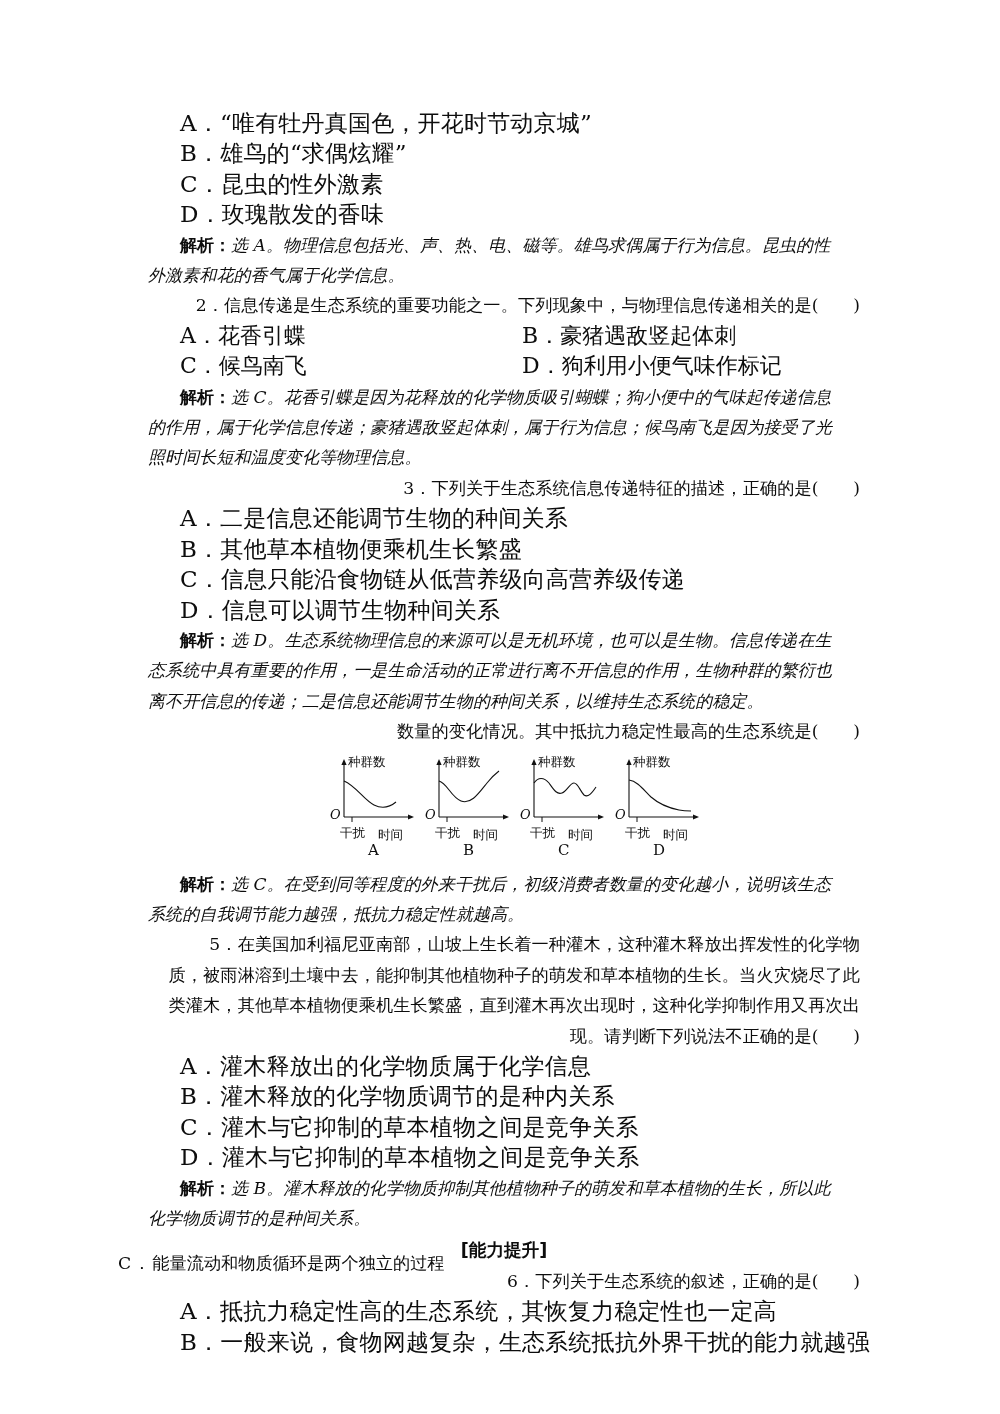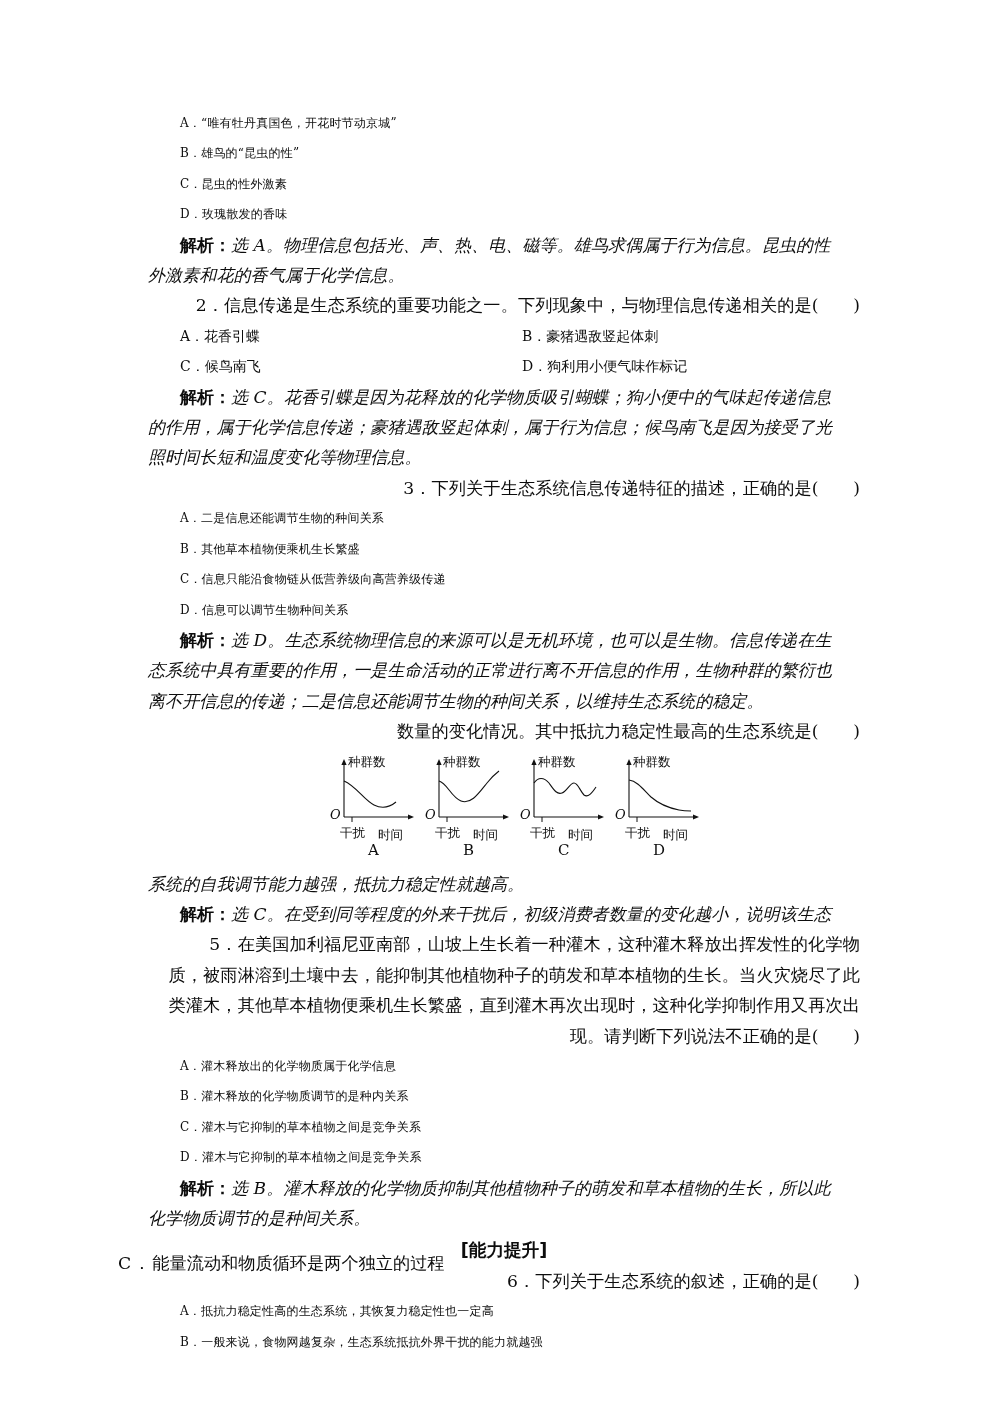--- a/index.html
+++ b/index.html
@@ -24,37 +24,37 @@
   }
   .content {
     position: absolute;
     left: 148px;
     top: 108px;
     width: 712px;
   }
 
   
   .opt, .qline, .sol, .tail {
-    font-size: 12px;
+    font-size: 23px;
     line-height: 30.4px;
     letter-spacing: 0.2px;
     white-space: nowrap;
   }
   .opt {
     padding-left: 32px;
   }
   .qline.cont, .sol.cont {
     padding-left: 0;
   }
 
   
   .opt-row {
     display: flex;
     padding-left: 32px;
-    font-size: 14px;
+    font-size: 22px;
     line-height: 30.4px;
     white-space: nowrap;
     justify-content: center;
   }
   .opt-row .col {
     width: 50%;
   }
   .opt-row .col.second {
     padding-left: 4px;
   }
@@ -175,21 +175,21 @@
     letter-spacing: 2px;
   }
 </style>
 </head>
 <body>
 
 <div class="page">
   <div class="content">
 
     <div class="opt">A．“唯有牡丹真国色，开花时节动京城”</div>
-    <div class="opt">B．雄鸟的“昆虫的性”</div>
+    <div class="opt">B．雄鸟的“求偶炫耀”</div>
     <div class="opt">C．昆虫的性外激素</div>
     <div class="opt">D．玫瑰散发的香味</div>
 
     <div class="sol first"><span class="kw">解析：</span><span class="body">选 A。物理信息包括光、声、热、电、磁等。雄鸟求偶属于行为信息。昆虫的性</span></div>
     <div class="sol cont">外激素和花的香气属于化学信息。</div>
 
     <div class="qtext indent">2．信息传递是生态系统的重要功能之一。下列现象中，与物理信息传递相关的是(　　)</div>
     <div class="opt-row">
       <span class="col">A．花香引蝶</span>
       <span class="col second">B．豪猪遇敌竖起体刺</span>
@@ -278,22 +278,22 @@
           <span class="ylab">种群数</span>
           <span class="origin">O</span>
           <span class="xlab">时间</span>
           <span class="dlab">干扰</span>
           <span class="plab">D</span>
         </div>
 
       </div>
     </div>
 
+    <div class="sol first"><span class="kw">解析：</span><span class="body">选 C。在受到同等程度的外来干扰后，初级消费者数量的变化越小，说明该生态</span></div>
     <div class="sol cont">系统的自我调节能力越强，抵抗力稳定性就越高。</div>
-    <div class="sol first"><span class="kw">解析：</span><span class="body">选 C。在受到同等程度的外来干扰后，初级消费者数量的变化越小，说明该生态</span></div>
 
     <div class="qtext indent">5．在美国加利福尼亚南部，山坡上生长着一种灌木，这种灌木释放出挥发性的化学物</div>
     <div class="qtext">质，被雨淋溶到土壤中去，能抑制其他植物种子的萌发和草本植物的生长。当火灾烧尽了此</div>
     <div class="qtext">类灌木，其他草本植物便乘机生长繁盛，直到灌木再次出现时，这种化学抑制作用又再次出</div>
     <div class="qtext">现。请判断下列说法不正确的是(　　)</div>
 
     <div class="opt">A．灌木释放出的化学物质属于化学信息</div>
     <div class="opt">B．灌木释放的化学物质调节的是种内关系</div>
     <div class="opt">C．灌木与它抑制的草本植物之间是竞争关系</div>
     <div class="opt">D．灌木与它抑制的草本植物之间是竞争关系</div>

